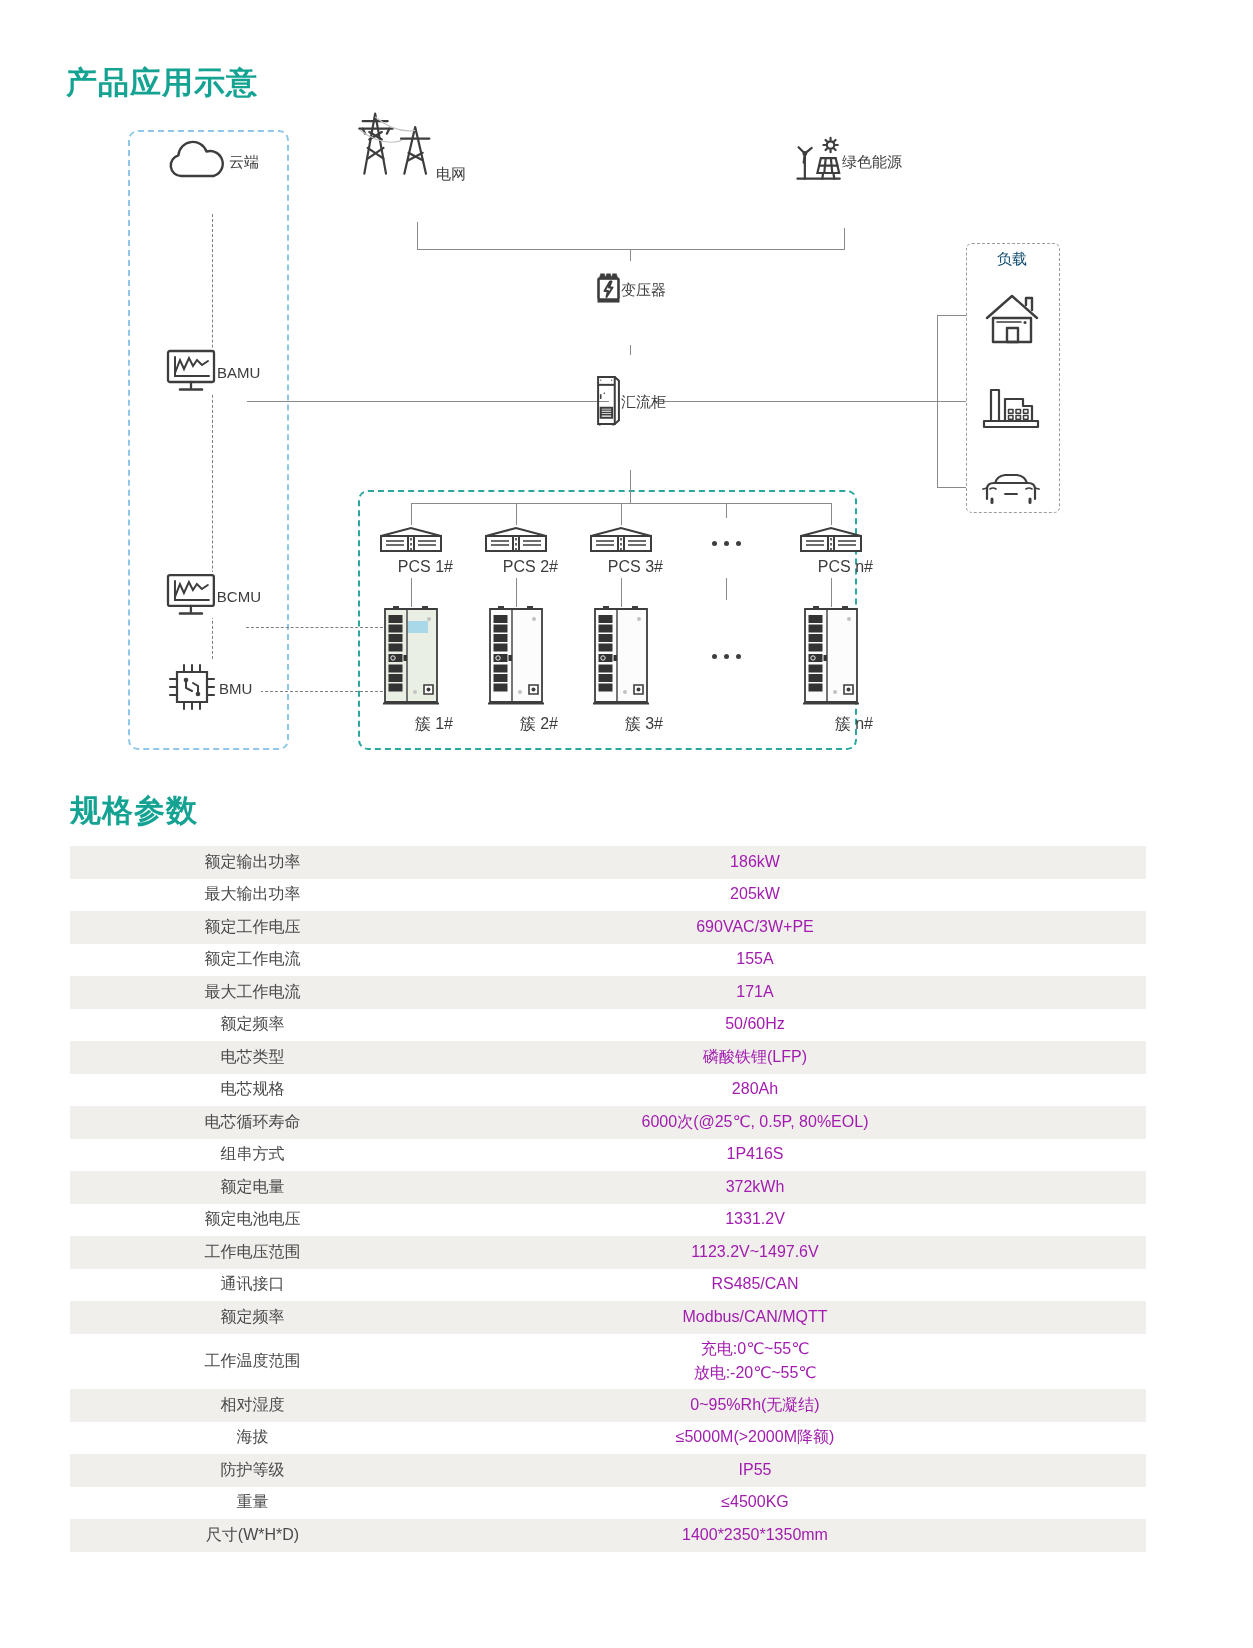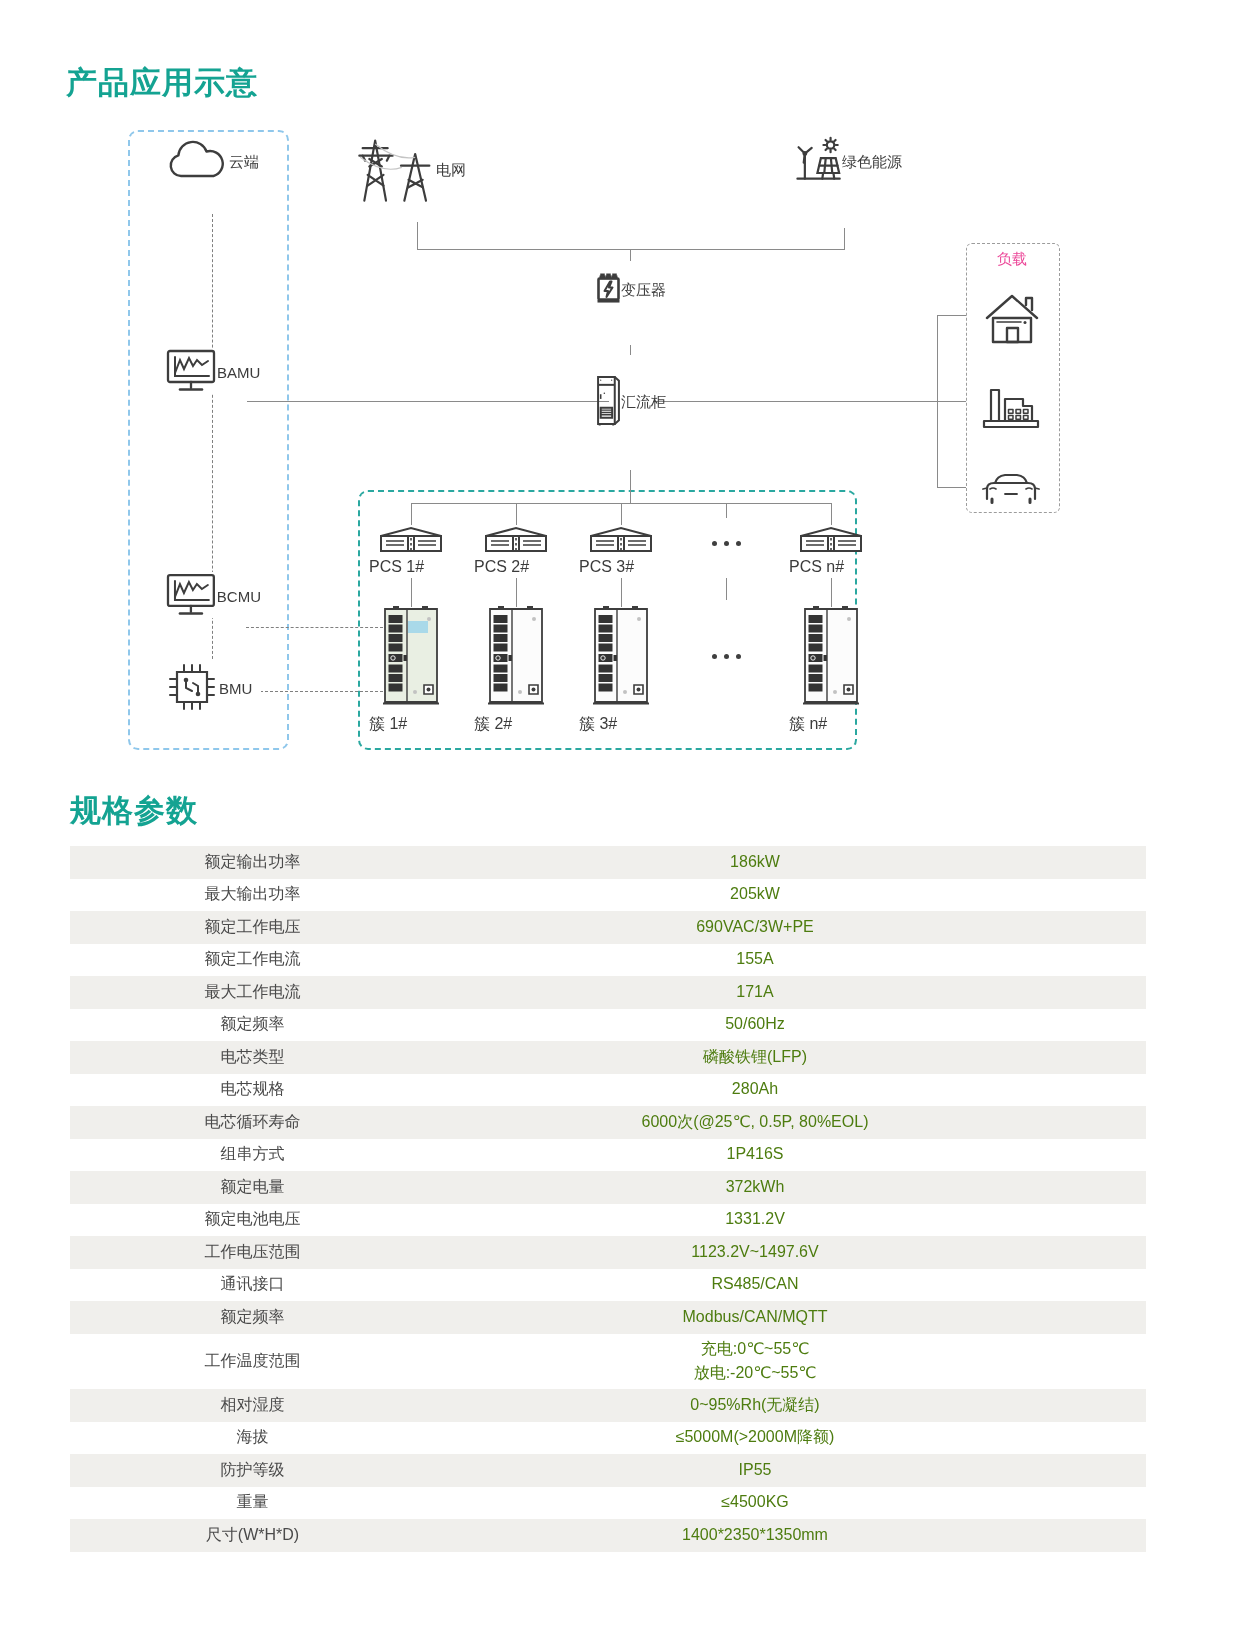--- a/index.html
+++ b/index.html
@@ -10,32 +10,32 @@
   .vline{position:absolute;width:0;border-left:1.6px solid #8a8a8a;}
   .hline{position:absolute;height:0;border-top:1.6px solid #8a8a8a;}
   .vdash{position:absolute;width:0;border-left:1.6px dashed #7f7f7f;}
   .hdash{position:absolute;height:0;border-top:1.6px dashed #7f7f7f;}
   .box-blue{position:absolute;border:2px dashed #8fc7eb;border-radius:10px;}
   .box-teal{position:absolute;border:2px dashed #2aa8a0;border-radius:10px;}
   .box-gray{position:absolute;border:1.6px dashed #9c9c9c;border-radius:6px;}
   .node{position:absolute;display:flex;flex-direction:row;align-items:center;}
   .node.masked{background:#ffffff;}
   .node-label{font-size:15px;color:#3c3c3c;margin-top:3px;white-space:nowrap;}
-  .abs-label{position:absolute;font-size:15px;color:#ec4899;text-align:center;white-space:nowrap;}
-  .pcs-label{position:absolute;width:84px;text-align:left;font-size:16px;color:#3c3c3c;}
+  .abs-label{position:absolute;font-size:15px;color:#0c4a6e;text-align:center;white-space:nowrap;}
+  .pcs-label{position:absolute;width:84px;text-align:right;font-size:16px;color:#3c3c3c;}
   .dots{position:absolute;display:flex;gap:7px;}
   .dots i{width:5px;height:5px;border-radius:50%;background:#3f3f3f;display:block;}
   svg.icon{display:block;}
   svg.icon *{vector-effect:non-scaling-stroke;}
   
   .spec-table{position:absolute;left:70px;top:846px;width:1076px;}
   .t-row{display:flex;align-items:center;min-height:32.5px;}
   .t-row:nth-child(odd){background:#f0efec;}
   .t-row .lbl{width:365px;text-align:center;font-size:16px;color:#4a4a4a;}
-  .t-row .val{width:640px;text-align:center;font-size:16px;color:#4d7c0f;line-height:1.55;padding:3px 0;}
+  .t-row .val{width:640px;text-align:center;font-size:16px;color:#a21caf;line-height:1.55;padding:3px 0;}
 </style>
 </head>
 <body>
 
 <div class="page">
 
   <div class="sec-title" style="left:66px;top:62px;">产品应用示意</div>
 
   <div>
 
@@ -70,21 +70,21 @@
     <div class="vline" style="left:831px;top:578px;height:29px;"></div>
     <div class="vline" style="left:726px;top:578px;height:22px;"></div>
 
     <div class="node masked" style="left:165px;top:138px;width:96px;">
       <svg class="icon" width="64" height="46" viewBox="0 0 64 46">
         <path d="M16 38 A10.5 10.5 0 0 1 13.4 17.4 A14.5 14.5 0 0 1 41.5 13.5 A11 11 0 0 1 48.5 38 Z" fill="#fff" stroke="#3d3d3d" stroke-width="2.4" stroke-linejoin="round"></path>
       </svg>
       <div class="node-label">云端</div>
     </div>
 
-    <div class="node" style="left:356px;top:127px;width:110px;">
+    <div class="node" style="left:356px;top:100px;width:110px;align-items:flex-end;">
       <svg class="icon" width="96" height="84" viewBox="0 0 96 84">
         <g fill="none" stroke="#3d3d3d" stroke-width="2.2" stroke-linecap="round">
           <path d="M10 80 L23 8 M36 80 L23 8"></path>
           <path d="M4 26 H44 M8 17 H38"></path>
           <path d="M8 26 L11 32 M40 26 L37 32"></path>
           <path d="M14 62 L33 49 M14 49 L33 62 M16 39 L31 30 M16 30 L31 39"></path>
           <path d="M58 80 L71 24 M84 80 L71 24"></path>
           <path d="M54 38 H88"></path>
           <path d="M63 64 L80 55 M63 55 L80 64"></path>
         </g>

